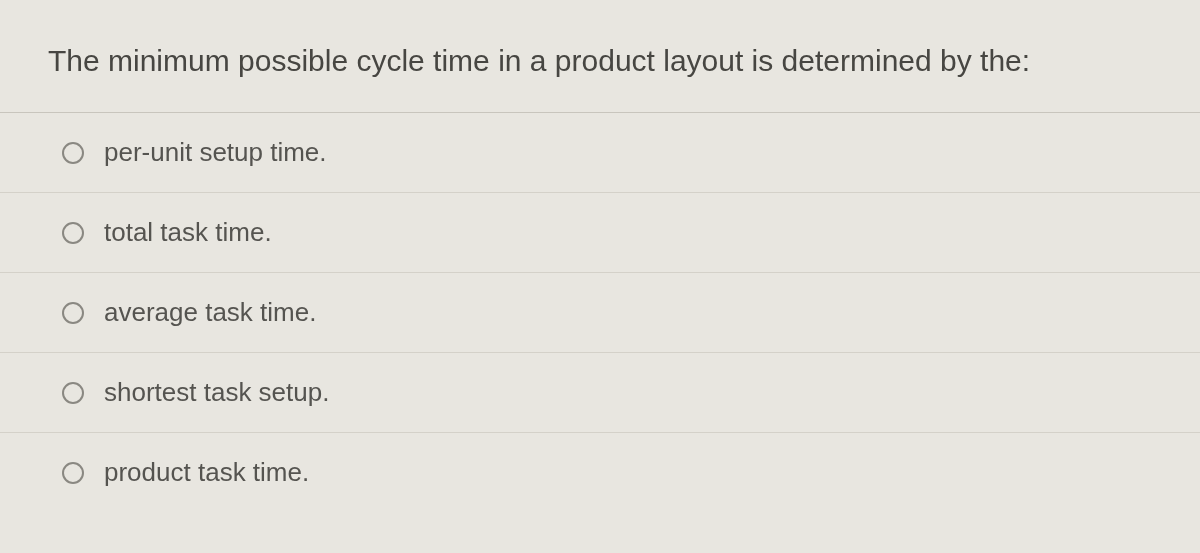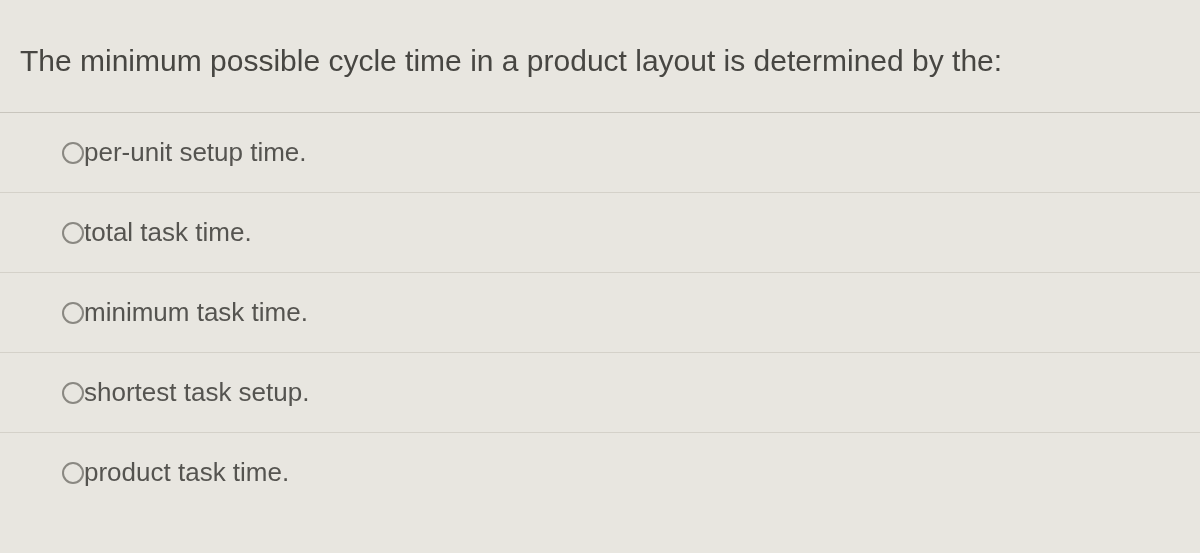--- a/index.html
+++ b/index.html
@@ -13,38 +13,39 @@
       background: #e8e6e0;
       font-family: -apple-system, BlinkMacSystemFont, 'Segoe UI', Helvetica, Arial, sans-serif;
       overflow: hidden;
     }
     .container {
       padding: 0;
       width: 100%;
       height: 100%;
     }
     .question-block {
-      padding: 40px 50px 30px 20px;
+      padding: 40px 50px 30px 48px;
       border-bottom: 1px solid #c8c5bd;
     }
     .question-text {
       font-size: 30px;
       color: #474642;
       font-weight: 400;
       line-height: 1.4;
     }
     .options-list {
       display: flex;
       flex-direction: column;
     }
     .option-row {
       display: flex;
       align-items: center;
       padding: 24px 50px 24px 62px;
       border-bottom: 1px solid #d4d1c9;
+      gap: 20px;
     }
     .option-row:last-child {
       border-bottom: none;
     }
     .radio-outer {
       width: 22px;
       height: 22px;
       border: 2px solid #8a8882;
       border-radius: 50%;
       flex-shrink: 0;
@@ -67,21 +68,21 @@
     <div class="option-row">
       <span class="radio-outer"></span>
       <span class="option-label">per-unit setup time.</span>
     </div>
     <div class="option-row">
       <span class="radio-outer"></span>
       <span class="option-label">total task time.</span>
     </div>
     <div class="option-row">
       <span class="radio-outer"></span>
-      <span class="option-label">minimum task time.</span>
+      <span class="option-label">average task time.</span>
     </div>
     <div class="option-row">
       <span class="radio-outer"></span>
       <span class="option-label">shortest task setup.</span>
     </div>
     <div class="option-row">
       <span class="radio-outer"></span>
       <span class="option-label">product task time.</span>
     </div>
   </div>

